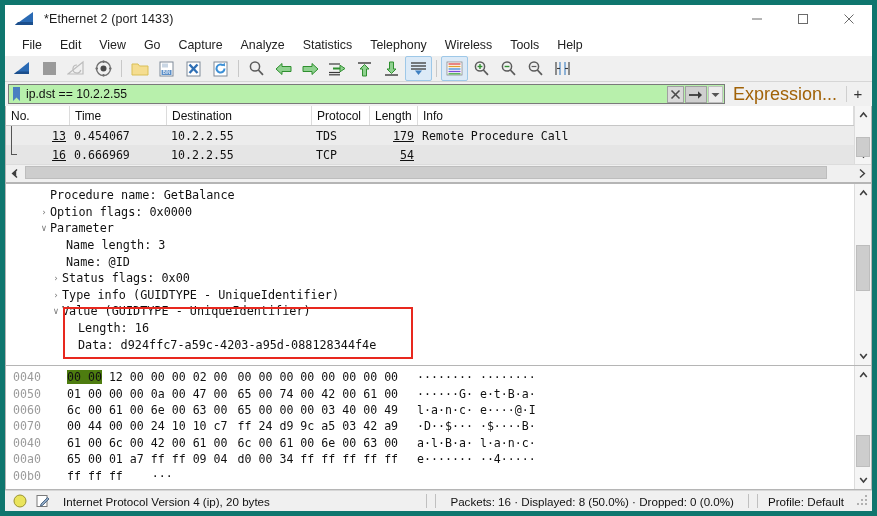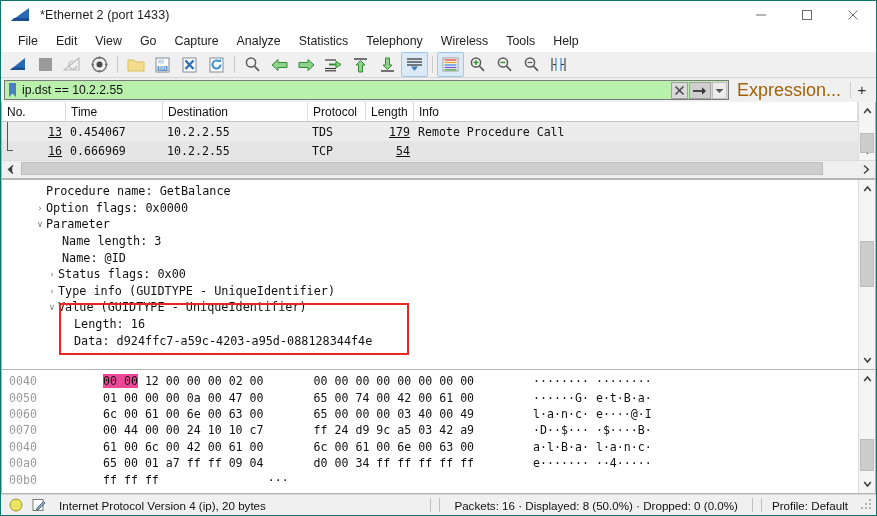--- a/index.html
+++ b/index.html
@@ -4,21 +4,21 @@
 <style>
   html,body{margin:0;padding:0;}
   body{
     width:877px;height:516px;overflow:hidden;
     background:#ffffff;
     font-family:"Liberation Sans", sans-serif;
     font-size:12px;color:#1a1a1a;
     -webkit-font-smoothing:antialiased;
   }
   .app{position:relative;width:877px;height:516px;display:flex;flex-direction:column;
-       border:1px solid #0f766e;box-sizing:border-box;background:#f0f0f0;}
+       border:5px solid #0f766e;box-sizing:border-box;background:#f0f0f0;}
 
   
   .titlebar{height:28px;background:#ffffff;display:flex;align-items:center;
             position:relative;flex:0 0 28px;border-bottom:1px solid #ffffff;}
   .title-icon{width:22px;height:16px;margin-left:9px;margin-right:8px;position:relative;}
   .title-text{font-size:12.5px;color:#1d1d1d;letter-spacing:0.1px;}
   .wctrls{position:absolute;right:0;top:0;height:28px;display:flex;}
   .wbtn{width:46px;height:28px;display:flex;align-items:center;justify-content:center;}
   .wbtn svg{display:block;}
 
@@ -94,24 +94,24 @@
          white-space:nowrap;}
   .twisty{width:12px;display:inline-block;text-align:center;color:#777;font-size:9px;flex:0 0 12px;}
   .redbox{position:absolute;border:2px solid #e8281e;box-sizing:border-box;pointer-events:none;}
 
   
   .bytes{flex:0 0 124px;display:flex;background:#fff;border:1px solid #b5b5b5;
          border-top:none;box-sizing:border-box;overflow:hidden;}
   .bytes-main{flex:1;min-width:0;padding-top:3px;overflow:hidden;}
   .bline{height:16.4px;display:flex;align-items:center;
          font-family:"DejaVu Sans Mono","Liberation Mono",monospace;font-size:11.6px;
-         color:#111;white-space:pre;gap:40px;}
+         color:#111;white-space:pre;}
   .boff{color:#9b9b9b;padding-left:7px;width:44px;flex:0 0 44px;}
   .bhex{padding-left:10px;}
-  .bhex .sel{background:#ec4899;}
+  .bhex .sel{background:#4d7c0f;}
   .basc{padding-left:19px;color:#111;}
 
   
   .status{height:20px;background:#f0f0f0;display:flex;align-items:center;flex:0 0 20px;
           font-size:11.6px;color:#111;border-top:1px solid #d6d6d6;}
   .st-ic{width:16px;height:16px;margin-left:7px;display:flex;align-items:center;justify-content:center;}
   .st-txt{margin-left:12px;}
   .st-sep{width:1px;height:14px;background:#c0c0c0;margin:0 4px;}
   .st-right{margin-left:auto;display:flex;align-items:center;}
   .grip{width:14px;height:14px;margin-right:2px;margin-left:4px;position:relative;}

